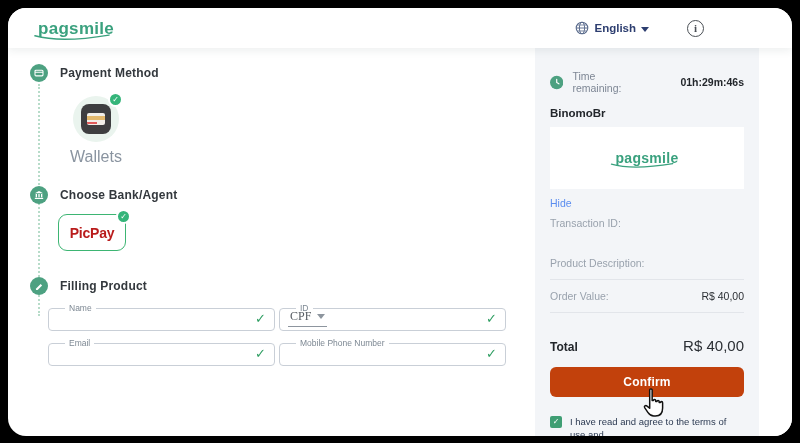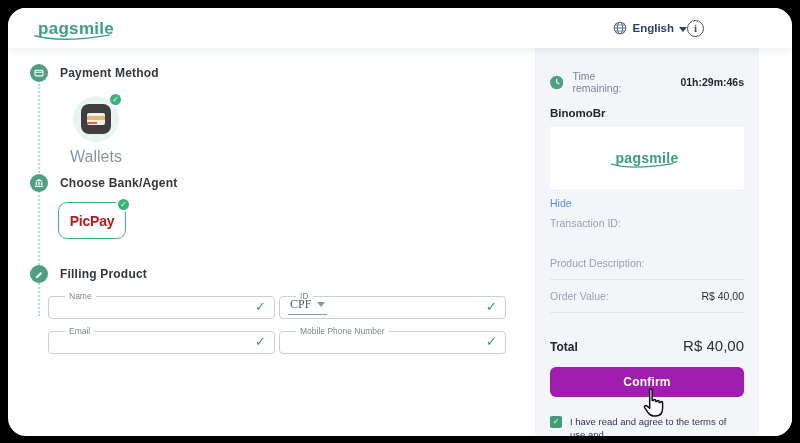--- a/index.html
+++ b/index.html
@@ -19,21 +19,21 @@
     height:40px; flex:0 0 40px; background:#fff;
     display:flex; align-items:center; justify-content:space-between;
     padding:0 30px; position:relative; z-index:5;
     box-shadow:0 3px 8px rgba(40,60,70,.08);
   }
   .logo { position:relative; display:inline-block; line-height:1; }
   .logo .logo-text {
     color:#3aa17e; font-size:17px; font-weight:600; letter-spacing:.3px;
   }
   .logo svg.swoosh { position:absolute; left:-6px; bottom:-7px; width:105%; height:12px; }
-  .header-right { display:flex; align-items:center; margin-right:58px; }
+  .header-right { display:flex; align-items:center; gap:38px; margin-right:58px; }
   .lang { display:flex; align-items:center; gap:5px; cursor:pointer; }
   .lang-label { color:#2d3e70; font-size:11.5px; font-weight:600; }
   .chev { width:0; height:0; border-left:4px solid transparent; border-right:4px solid transparent; border-top:5px solid #2d3e70; margin-top:2px; }
   .info-btn {
     width:17px; height:17px; border-radius:50%; border:1.5px solid #4a4f55;
     color:#4a4f55; font-size:11px; font-weight:600; font-family:"Liberation Serif",serif;
     display:flex; align-items:center; justify-content:center; cursor:pointer; background:#fff;
   }
   
   .main { flex:1; display:flex; min-height:0; }
@@ -114,21 +114,21 @@
   .sum-label { font-size:10.5px; color:#99a2ad; }
   .txid { margin-top:8px; height:40px; }
   .divider { border-top:1px solid #e2e5ea; margin-top:10px; }
   .sum-row { display:flex; justify-content:space-between; align-items:center; padding:10px 0; }
   .sum-value { font-size:10.5px; color:#2b2f34; }
   .total-row { display:flex; justify-content:space-between; align-items:baseline; margin-top:24px; }
   .total-label { font-size:12px; font-weight:700; color:#22262b; }
   .total-value { font-size:15px; color:#2b2f34; }
   .confirm-wrap { position:relative; margin-top:13px; }
   .confirm-btn {
-    width:100%; height:30px; background:#a21caf; border:none; border-radius:6px;
+    width:100%; height:30px; background:#c2410c; border:none; border-radius:6px;
     color:#fff; font-size:12px; font-weight:700; cursor:pointer; font-family:inherit;
     letter-spacing:.2px;
   }
   .cursor-hand { position:absolute; left:46%; top:20px; width:30px; height:32px; z-index:8; }
   .terms-row { display:flex; gap:8px; margin-top:18px; align-items:flex-start; }
   .checkbox {
     width:12px; height:12px; flex:0 0 12px; background:#3f9e74; border-radius:2px;
     color:#fff; font-size:8px; line-height:12px; text-align:center; font-weight:700; cursor:pointer;
     margin-top:1px;
   }
@@ -184,21 +184,21 @@
             <div class="wallet-card">
               <div class="bar1"></div>
                 <div class="bar2"></div>
             </div>
           </div>
           <span class="badge">✓</span>
         </div>
         <div class="wallet-label">Wallets</div>
       </div>
 
-      <div class="step-row" style="margin-top:8px;">
+      <div class="step-row" style="margin-top:20px;">
         <span class="step-dot">
           <svg class="glyph-svg" width="10" height="10" viewBox="0 0 12 12">
             <path d="M6 1.2 L11 4 H1 Z" fill="#fff"></path>
             <rect x="2" y="4.8" width="1.6" height="4" fill="#fff"></rect>
             <rect x="5.2" y="4.8" width="1.6" height="4" fill="#fff"></rect>
             <rect x="8.4" y="4.8" width="1.6" height="4" fill="#fff"></rect>
             <rect x="1" y="9.4" width="10" height="1.4" fill="#fff"></rect>
           </svg>
         </span>
         <span class="step-title">Choose Bank/Agent</span>

